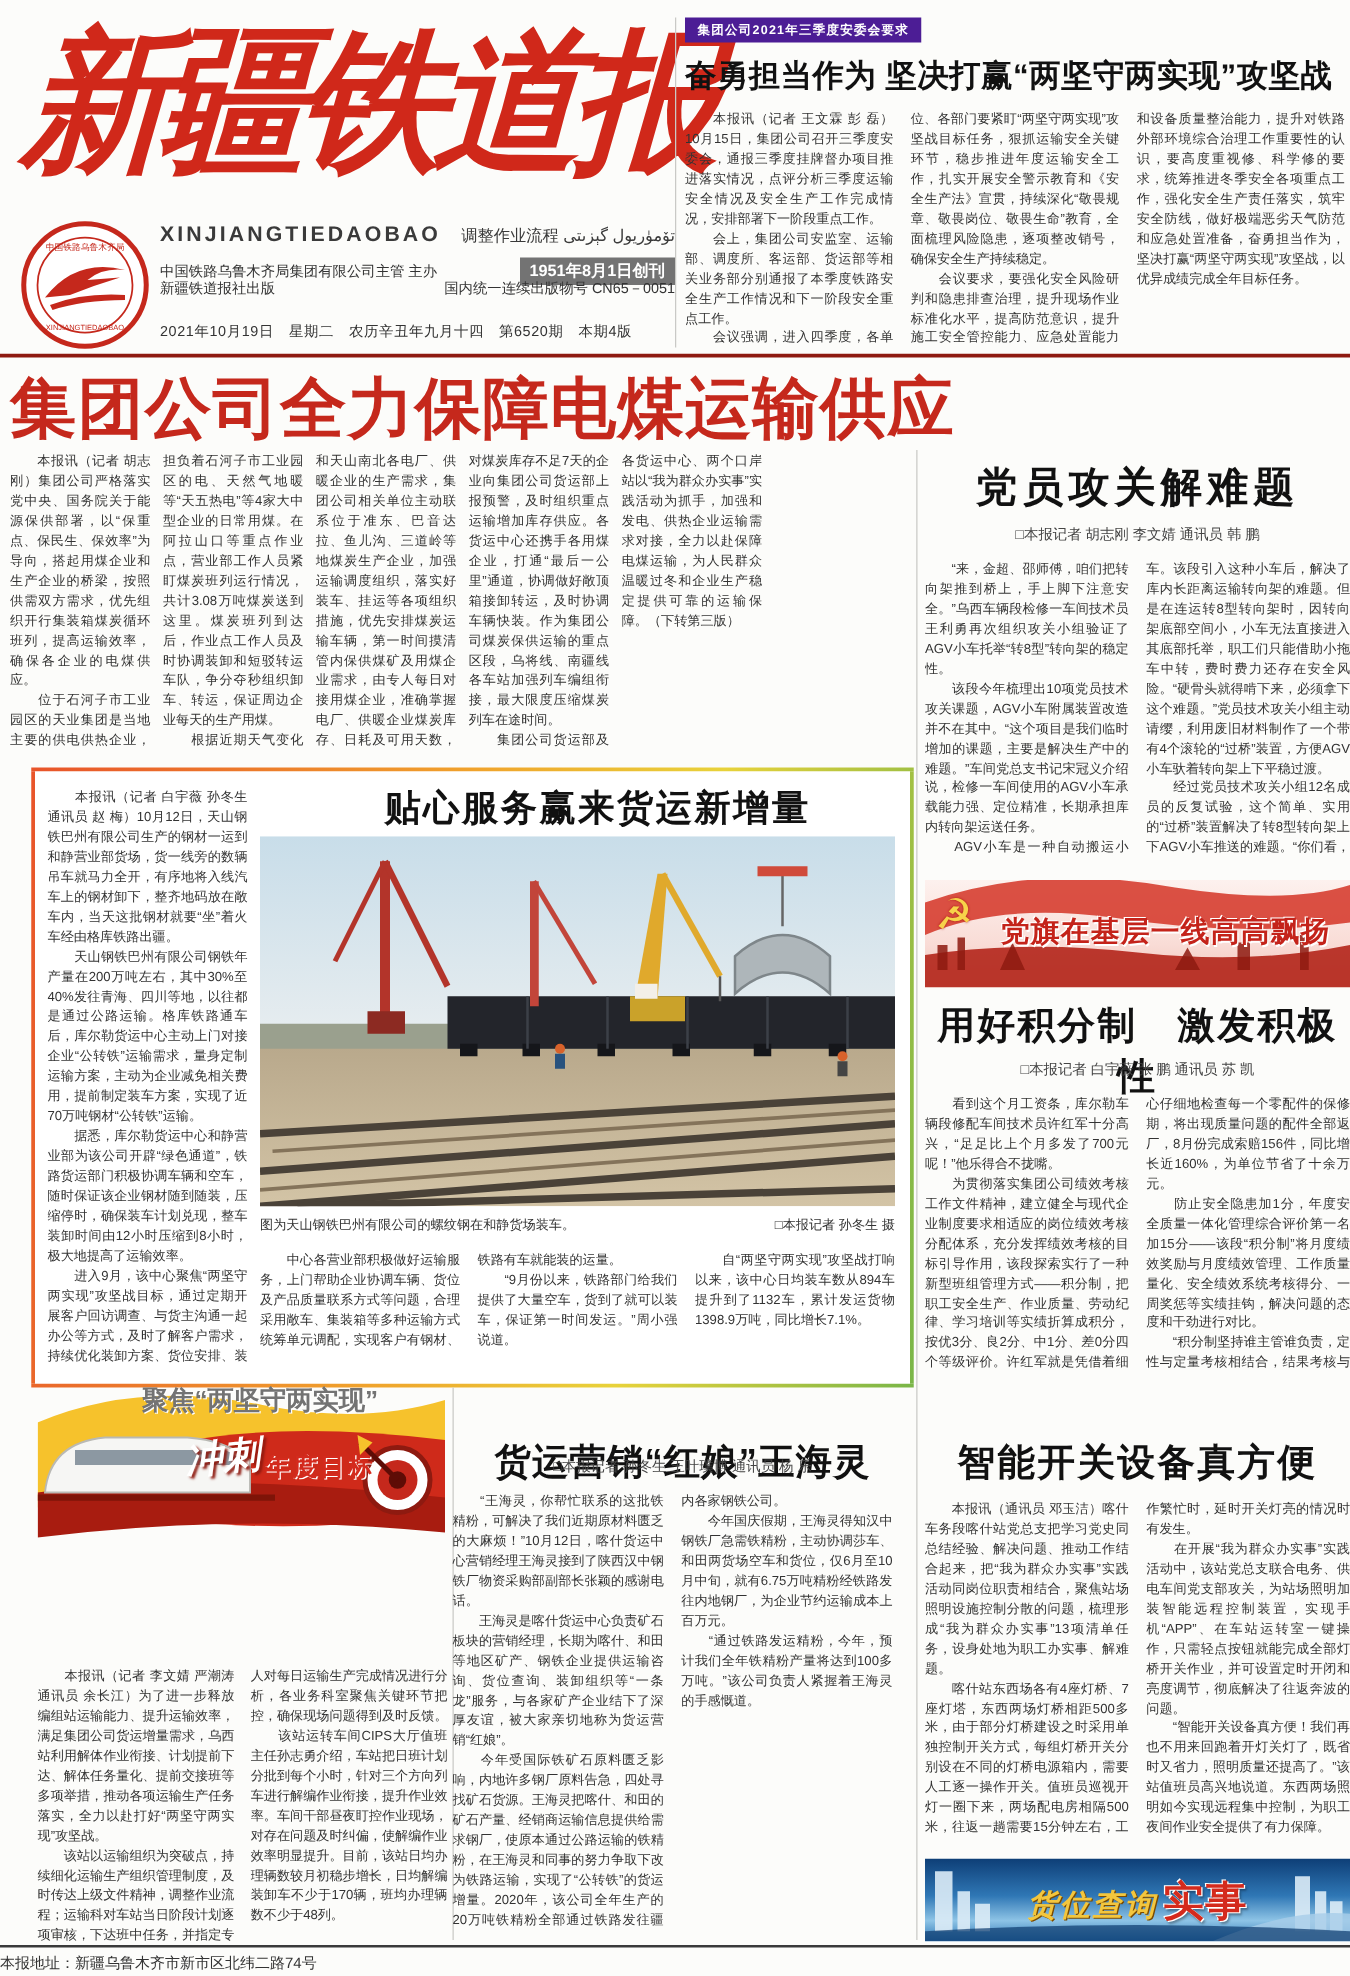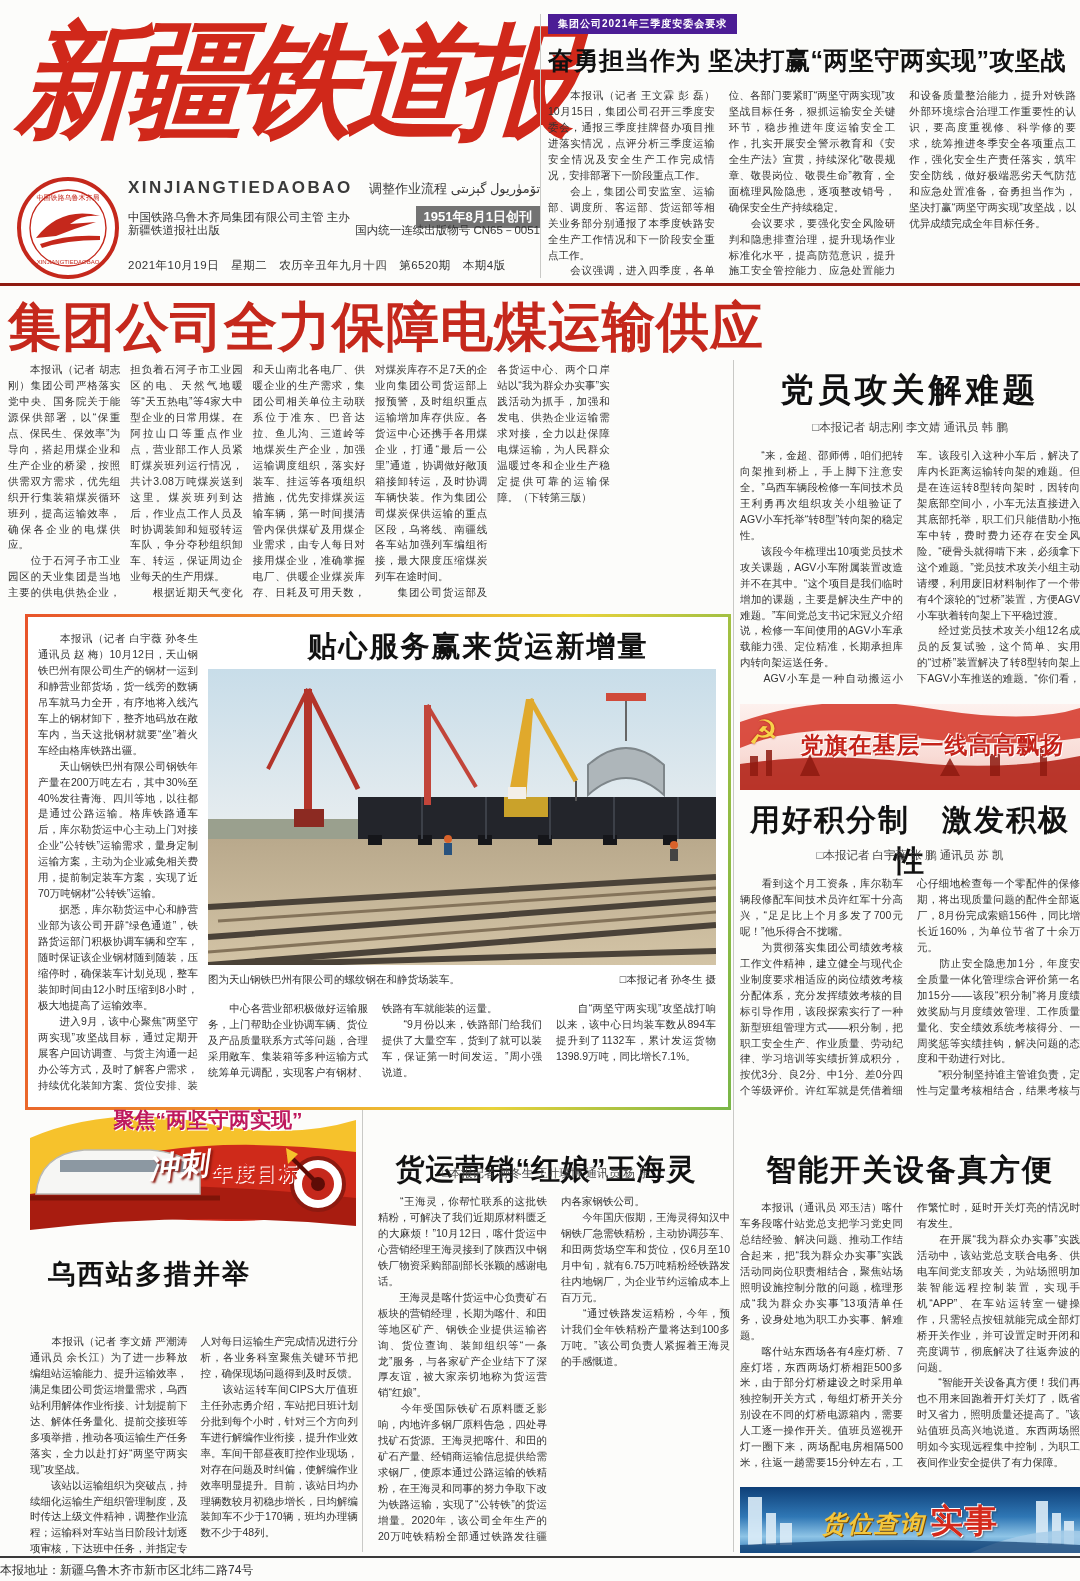--- a/index.html
+++ b/index.html
@@ -68,34 +68,34 @@
 
   #deeds-banner{left:740px;top:1487px;width:340px;height:66px;overflow:hidden;background:linear-gradient(180deg,#0e3f77 0%,#2f77b5 45%,#8ec4e6 75%,#2f77b5 100%);}
   #deeds-text{position:absolute;left:0;top:12px;width:340px;text-align:center;white-space:nowrap;}
   #deeds-gold{font-size:24px;font-weight:bold;font-style:italic;color:#f3c63d;letter-spacing:2px;
               text-shadow:1px 1px 0 #7a4a00;}
   #deeds-red{font-size:33px;font-weight:bold;color:#d42a1d;letter-spacing:1px;
              text-shadow:1px 1px 0 #fff,-1px -1px 0 #fff,2px 2px 2px #00000055;}
 
   
   #focus-graphic{left:30px;top:1098px;width:326px;height:148px;overflow:hidden;}
-  #focus-line1{position:absolute;left:38px;top:8px;width:280px;text-align:center;font-size:21px;font-weight:bold;color:#be185d;
+  #focus-line1{position:absolute;left:38px;top:8px;width:280px;text-align:center;font-size:21px;font-weight:bold;color:#737373;
                text-shadow:1px 1px 0 #fff;}
   #focus-chongci{position:absolute;left:118px;top:48px;font-size:30px;font-weight:bold;font-style:italic;color:#fff;
                  text-shadow:2px 2px 2px #8e1a10;transform:rotate(-6deg);}
   #focus-target-label{position:absolute;left:182px;top:62px;font-size:20px;font-weight:bold;color:#d42a1d;
                  text-shadow:1px 1px 0 #fff;letter-spacing:2px;}
   #uxi-headline1{left:48px;top:1256px;width:300px;font-size:27px;font-weight:bold;color:#111;letter-spacing:2px;}
   #uxi-headline2{left:118px;top:1292px;width:260px;font-size:27px;font-weight:bold;color:#111;letter-spacing:2px;}
   #uxi-body{left:30px;top:1334px;width:328px;height:228px;column-count:2;column-gap:13px;}
 
   
   #match-headline{left:370px;top:1118px;width:352px;text-align:center;font-size:29px;font-weight:bold;color:#111;letter-spacing:1px;margin-top:32px;}
   #match-byline{left:370px;top:1166px;width:352px;text-align:center;font-size:11.5px;color:#444;}
-  #match-body{left:378px;top:1194px;width:352px;height:362px;column-count:2;column-gap:14px;}
+  #match-body{left:362px;top:1194px;width:352px;height:362px;column-count:2;column-gap:14px;}
 
   
   #footer-rule{left:0;top:1556px;width:1080px;height:2px;background:#3a3a3a;}
   #footer-row{left:0;top:1562px;width:1080px;display:flex;justify-content:center;gap:46px;
               font-size:12px;color:#333;flex-direction:column;}
 </style>
 </head>
 <body>
 
 <div id="page">
@@ -306,21 +306,20 @@
       <circle cx="288" cy="86" r="16" fill="#c5281c"></circle>
       <circle cx="288" cy="86" r="7" fill="#5e0c06"></circle>
       <line x1="288" y1="86" x2="258" y2="56" stroke="#5e0c06" stroke-width="4"></line>
       <polygon points="256,50 268,56 258,66" fill="#f6c22c"></polygon>
     </svg>
     <div id="focus-line1">聚焦“两坚守两实现”</div>
     <div id="focus-chongci">冲刺</div>
     <div id="focus-target-label">年度目标</div>
   </div>
 
-  <div class="abs" id="uxi-headline1">乌西站多措并举</div>
   <div class="abs jtext" id="uxi-body">　　本报讯（记者 李文婧 严潮涛 通讯员 余长江）为了进一步释放编组站运输能力、提升运输效率，满足集团公司货运增量需求，乌西站利用解体作业衔接、计划提前下达、解体任务量化、提前交接班等多项举措，推动各项运输生产任务落实，全力以赴打好“两坚守两实现”攻坚战。
 　　该站以运输组织为突破点，持续细化运输生产组织管理制度，及时传达上级文件精神，调整作业流程；运输科对车站当日阶段计划逐项审核，下达班中任务，并指定专人对每日运输生产完成情况进行分析，各业务科室聚焦关键环节把控，确保现场问题得到及时反馈。
 　　该站运转车间CIPS大厅值班主任孙志勇介绍，车站把日班计划分批到每个小时，针对三个方向列车进行解编作业衔接，提升作业效率。车间干部昼夜盯控作业现场，对存在问题及时纠偏，使解编作业效率明显提升。目前，该站日均办理辆数较月初稳步增长，日均解编装卸车不少于170辆，班均办理辆数不少于48列。</div>
 
   <div class="vline" style="left:362px;top:1110px;height:442px;"></div>
 
   <div class="abs" id="match-headline">货运营销“红娘”王海灵</div>
   <div class="abs" id="match-byline">□本报记者 孙冬生 王叶璞博 通讯员 杨 乐</div>
   <div class="abs jtext" id="match-body">　　“王海灵，你帮忙联系的这批铁精粉，可解决了我们近期原材料匮乏的大麻烦！”10月12日，喀什货运中心营销经理王海灵接到了陕西汉中钢铁厂物资采购部副部长张颖的感谢电话。
 　　王海灵是喀什货运中心负责矿石板块的营销经理，长期为喀什、和田等地区矿产、钢铁企业提供运输咨询、货位查询、装卸组织等“一条龙”服务，与各家矿产企业结下了深厚友谊，被大家亲切地称为货运营销“红娘”。

